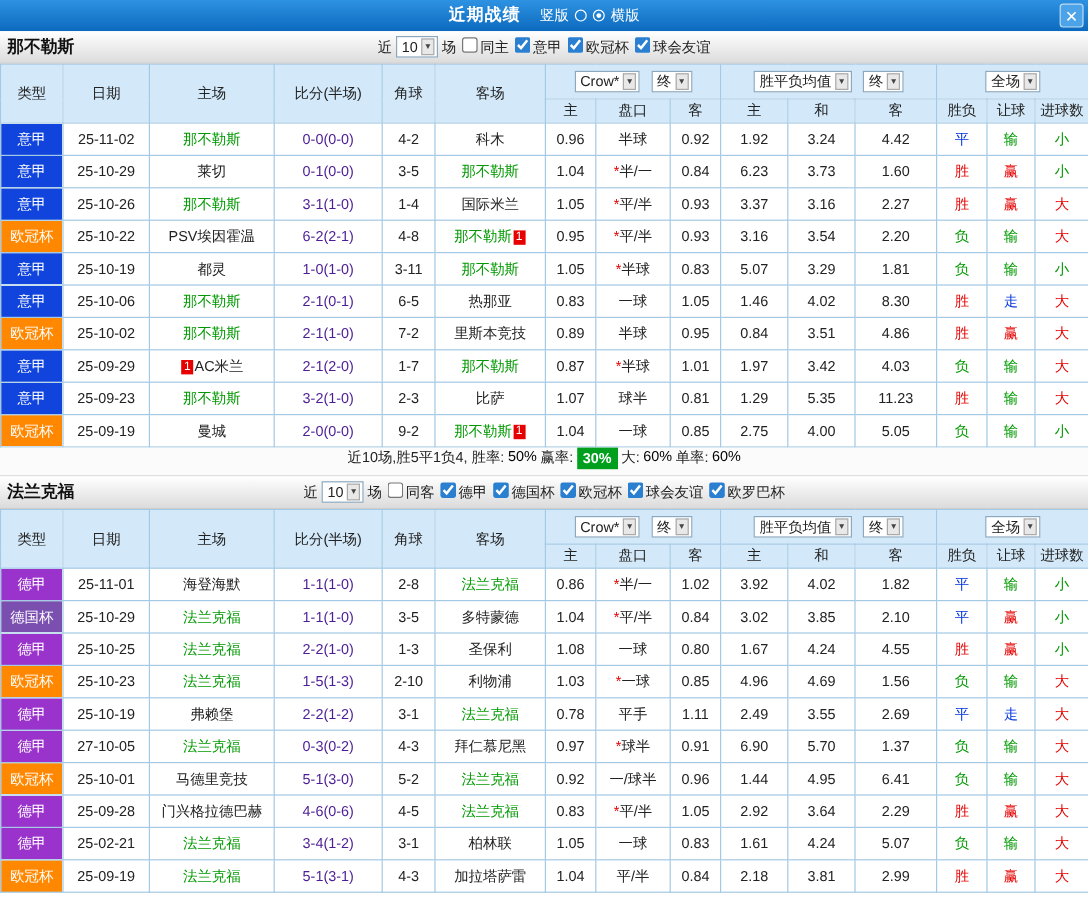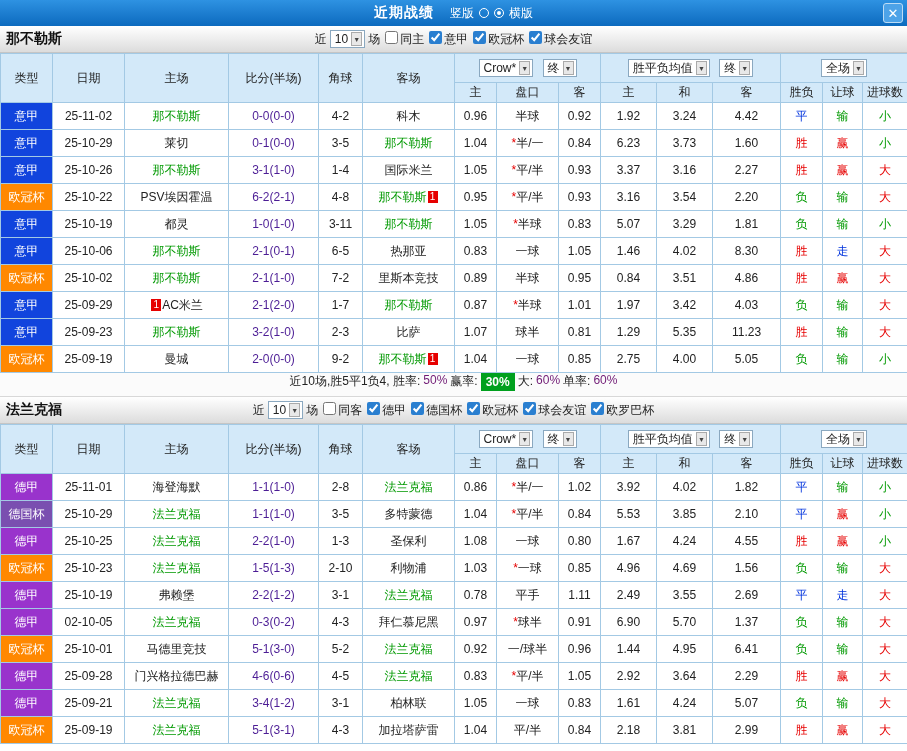--- a/index.html
+++ b/index.html
@@ -36,21 +36,21 @@
   .score{color:#4c1d95;font-weight:bold}
   .team-focal{color:#009900}
   .c-red{color:#e60000}
   .c-green{color:#009900}
   .c-blue{color:#0033dd}
   .star{color:#e60000}
   .red-card{display:inline-block;background:#e60000;color:#fff;font-size:10px;line-height:12px;width:10px;height:12px;margin:0 1px;vertical-align:1px;text-align:center}
 
   
   .summary-bar{height:24px;display:flex;justify-content:center;gap:3px;background:#fbfbfb;border-bottom:1px solid #d8d8d8}
-  .blue{color:#701a75}
+  .blue{color:#000000}
   .rate-badge{background:#00a01e;color:#fff;padding:0 5px;font-weight:bold;height:18px;line-height:18px}
 </style>
 </head>
 <body>
 
 <div class="topbar">
   <span class="topbar-title">近期战绩</span>
   <span class="layout-opts">
     <span>竖版</span>
     <span class="radio"></span>
@@ -455,21 +455,21 @@
         <tr>
           <td class="type-cell" style="background: rgb(122, 79, 176);">德国杯</td>
           <td>25-10-29</td>
           <td><span class="team-focal">法兰克福</span></td>
           <td class="score">1-1(1-0)</td>
           <td>3-5</td>
           <td><span>多特蒙德</span></td>
           <td>1.04</td>
           <td><span class="star">*</span>平/半</td>
           <td>0.84</td>
-          <td>5.53</td>
+          <td>3.02</td>
           <td>3.85</td>
           <td>2.10</td>
           <td class="c-blue">平</td>
           <td class="c-red">赢</td>
           <td class="c-green">小</td>
         </tr>
         <tr>
           <td class="type-cell" style="background: rgb(153, 51, 204);">德甲</td>
           <td>25-10-25</td>
           <td><span class="team-focal">法兰克福</span></td>
@@ -515,21 +515,21 @@
           <td>1.11</td>
           <td>2.49</td>
           <td>3.55</td>
           <td>2.69</td>
           <td class="c-blue">平</td>
           <td class="c-blue">走</td>
           <td class="c-red">大</td>
         </tr>
         <tr>
           <td class="type-cell" style="background: rgb(153, 51, 204);">德甲</td>
-          <td>02-10-05</td>
+          <td>27-10-05</td>
           <td><span class="team-focal">法兰克福</span></td>
           <td class="score">0-3(0-2)</td>
           <td>4-3</td>
           <td><span>拜仁慕尼黑</span></td>
           <td>0.97</td>
           <td><span class="star">*</span>球半</td>
           <td>0.91</td>
           <td>6.90</td>
           <td>5.70</td>
           <td>1.37</td>
@@ -566,21 +566,21 @@
           <td>1.05</td>
           <td>2.92</td>
           <td>3.64</td>
           <td>2.29</td>
           <td class="c-red">胜</td>
           <td class="c-red">赢</td>
           <td class="c-red">大</td>
         </tr>
         <tr>
           <td class="type-cell" style="background: rgb(153, 51, 204);">德甲</td>
-          <td>25-09-21</td>
+          <td>25-02-21</td>
           <td><span class="team-focal">法兰克福</span></td>
           <td class="score">3-4(1-2)</td>
           <td>3-1</td>
           <td><span>柏林联</span></td>
           <td>1.05</td>
           <td>一球</td>
           <td>0.83</td>
           <td>1.61</td>
           <td>4.24</td>
           <td>5.07</td>

